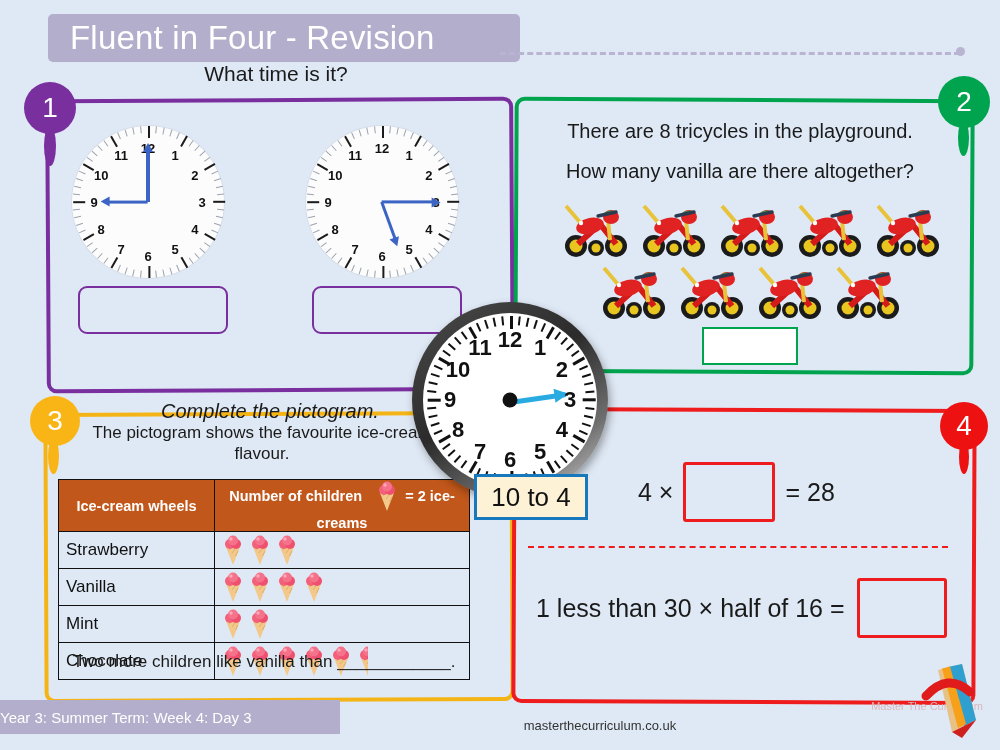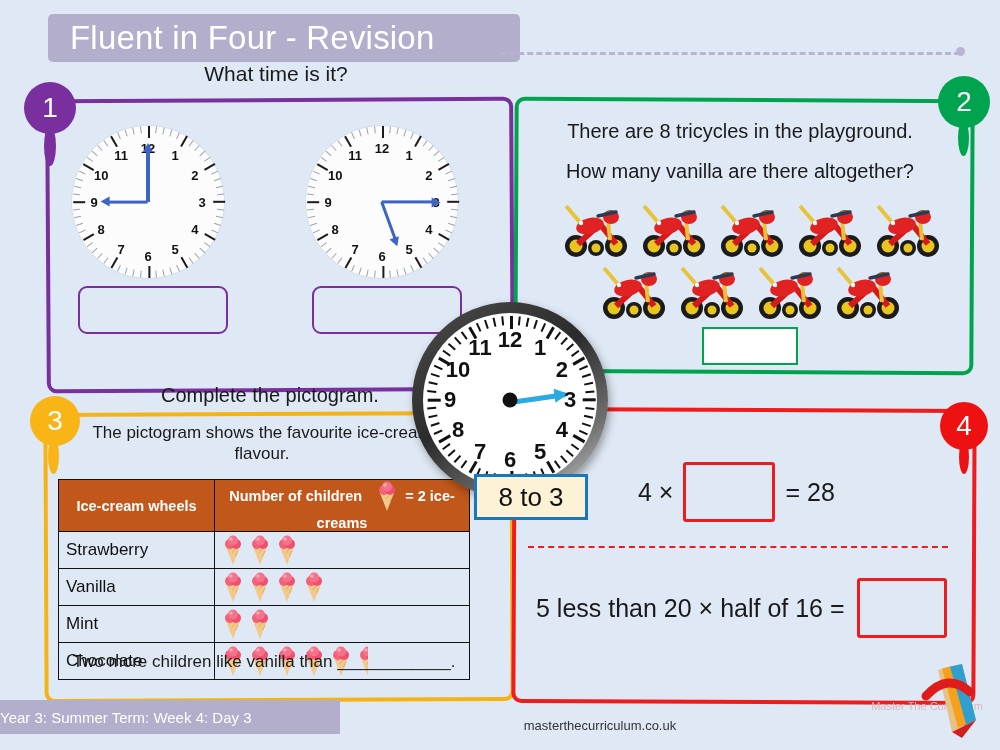--- a/index.html
+++ b/index.html
@@ -84,21 +84,21 @@
   }
 
   
   #q3-frame{
     left:44px;top:412px;width:462px;height:282px;
     border:4px solid #f5b416;border-radius:10px;
     transform:rotate(-0.25deg);
   }
   #q3-badge{left:30px;top:396px;width:50px;height:50px;background:#f9b515;}
   #q3-stem{left:48px;top:438px;width:11px;height:36px;background:#f9b515;}
-  #q3-title{left:60px;top:384px;width:420px;text-align:center;font-size:20px;}
+  #q3-title{left:60px;top:400px;width:420px;text-align:center;font-size:20px;font-style:italic;}
   #q3-sub{left:92px;top:422px;width:340px;text-align:center;font-size:17px;line-height:21px;}
   #pictogram{
     left:58px;top:479px;width:412px;border-collapse:collapse;
     position:absolute;
   }
   #pictogram td,#pictogram th{border:1.6px solid #111;padding:0;}
   #pictogram thead th{
     background:#c1571a;color:#fff;font-size:14.5px;font-weight:700;
     height:28px;text-align:center;
   }
@@ -666,21 +666,21 @@
   <span>4</span>
 </div>
 
 <div class="abs q4row" style="left:638px;top:462px;">
   <span>4 ×</span>
   <span class="redbox" style="width:86px;height:54px;margin:0 10px;border-radius:3px;"></span>
   <span>= 28</span>
 </div>
 <div class="abs" id="q4-divider"></div>
 <div class="abs q4row" style="left:536px;top:578px;">
-  <span>5 less than 20 × half of 16 =</span>
+  <span>1 less than 30 × half of 16 =</span>
   <span class="redbox" style="width:84px;height:54px;margin-left:12px;border-radius:3px;"></span>
 </div>
 
 <div class="abs" id="center-clock-wrap">
   <div id="center-clock-ring"></div>
   <div id="center-clock-face">
     <div id="center-hand">
       <div id="center-hand-tip"></div>
     </div>
     <div id="center-pivot"></div>
@@ -751,21 +751,21 @@
       <div class="bignum" style="left: 117px; top: 138.962px;">5</div>
       <div class="bignum" style="left: 87px; top: 147px;">6</div>
       <div class="bignum" style="left: 57px; top: 138.962px;">7</div>
       <div class="bignum" style="left: 35.0385px; top: 117px;">8</div>
       <div class="bignum" style="left: 27px; top: 87px;">9</div>
       <div class="bignum" style="left: 35.0385px; top: 57px;">10</div>
       <div class="bignum" style="left: 57px; top: 35.0385px;">11</div>
       <div class="bignum" style="left: 87px; top: 27px;">12</div>
     </div>
 </div>
-<div id="center-label" class="abs">8 to 3</div>
+<div id="center-label" class="abs">10 to 4</div>
 
 <div class="abs" id="footer-bar">
   <span id="footer-text">Year 3: Summer Term: Week 4: Day 3</span>
 </div>
 <div class="abs" id="site-url">masterthecurriculum.co.uk</div>
 <div class="abs" id="brand-text">Master The Curriculum</div>
 <svg class="abs" id="pencil-logo" style="left:918px;top:662px;width:64px;height:78px;" viewBox="0 0 64 78">
   <path d="M20 8 L44 2 L58 58 L34 70 Z" fill="#e8c187"></path>
   <path d="M30 5 L44 2 L58 58 L46 64 Z" fill="#2f9fd0"></path>
   <path d="M24 6.5 L32 4.6 L48 62 L40 66 Z" fill="#f7a11a"></path>

